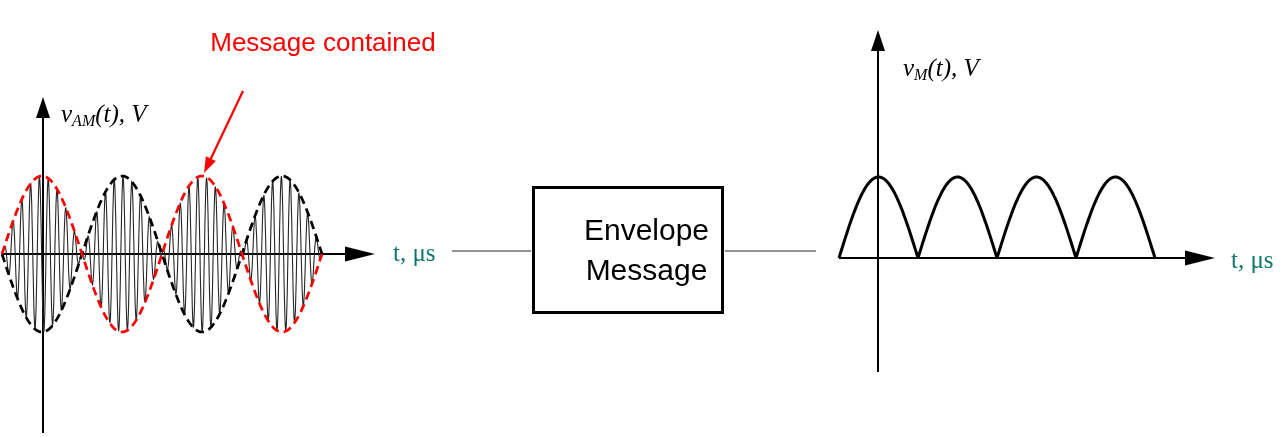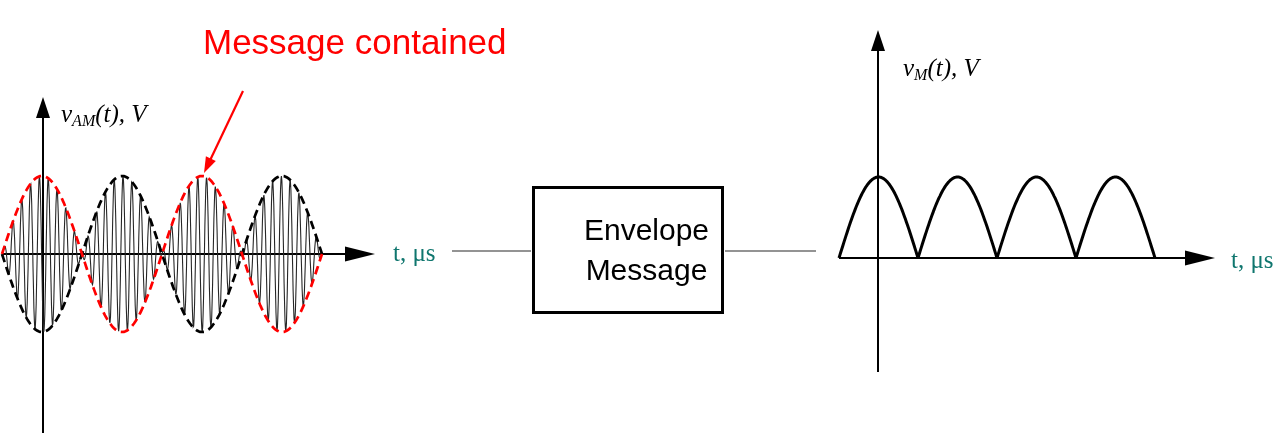--- a/index.html
+++ b/index.html
@@ -23,21 +23,21 @@
     font-size:16px;font-style:italic;
     vertical-align:-4px;letter-spacing:0;
   }
   .axis-unit{
     font-family:"Liberation Serif",serif;
     font-style:normal;
     font-size:25px;line-height:25px;color:#0f766e;
   }
   #annotation{
     text-align:center;
-    font-size:35px;line-height:30px;
+    font-size:26px;line-height:30px;
     font-family:"Liberation Sans",sans-serif;
   }
   #detector-box{
     position:absolute;
     box-sizing:border-box;
     border:3px solid #000;
     background:#fff;
     display:flex;flex-direction:column;
     align-items:center;justify-content:center;
     font-size:30px;line-height:40px;color:#000;

